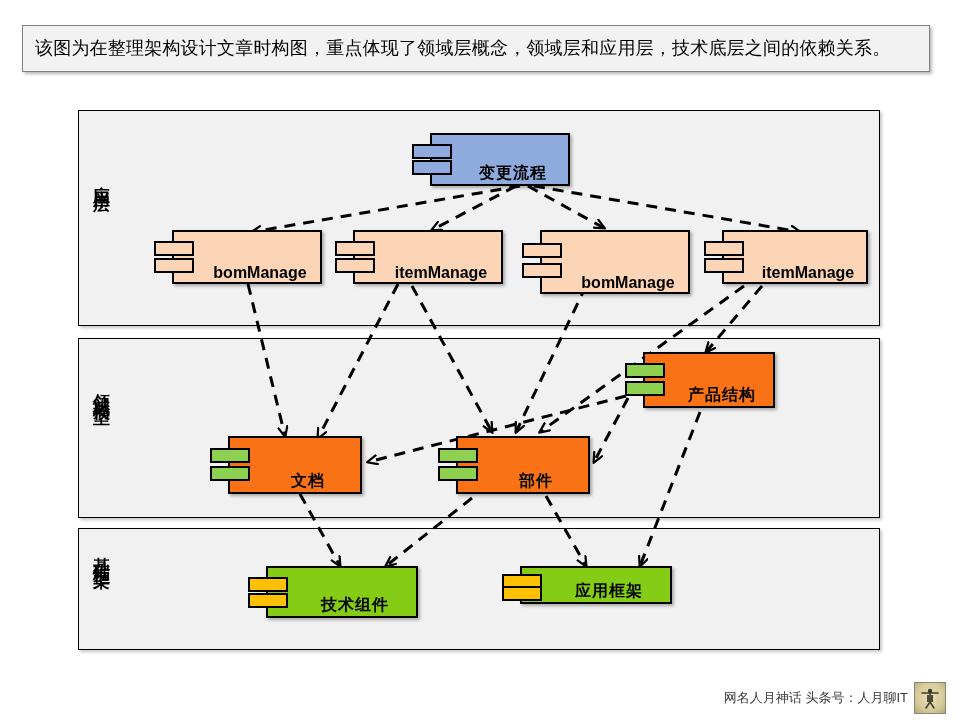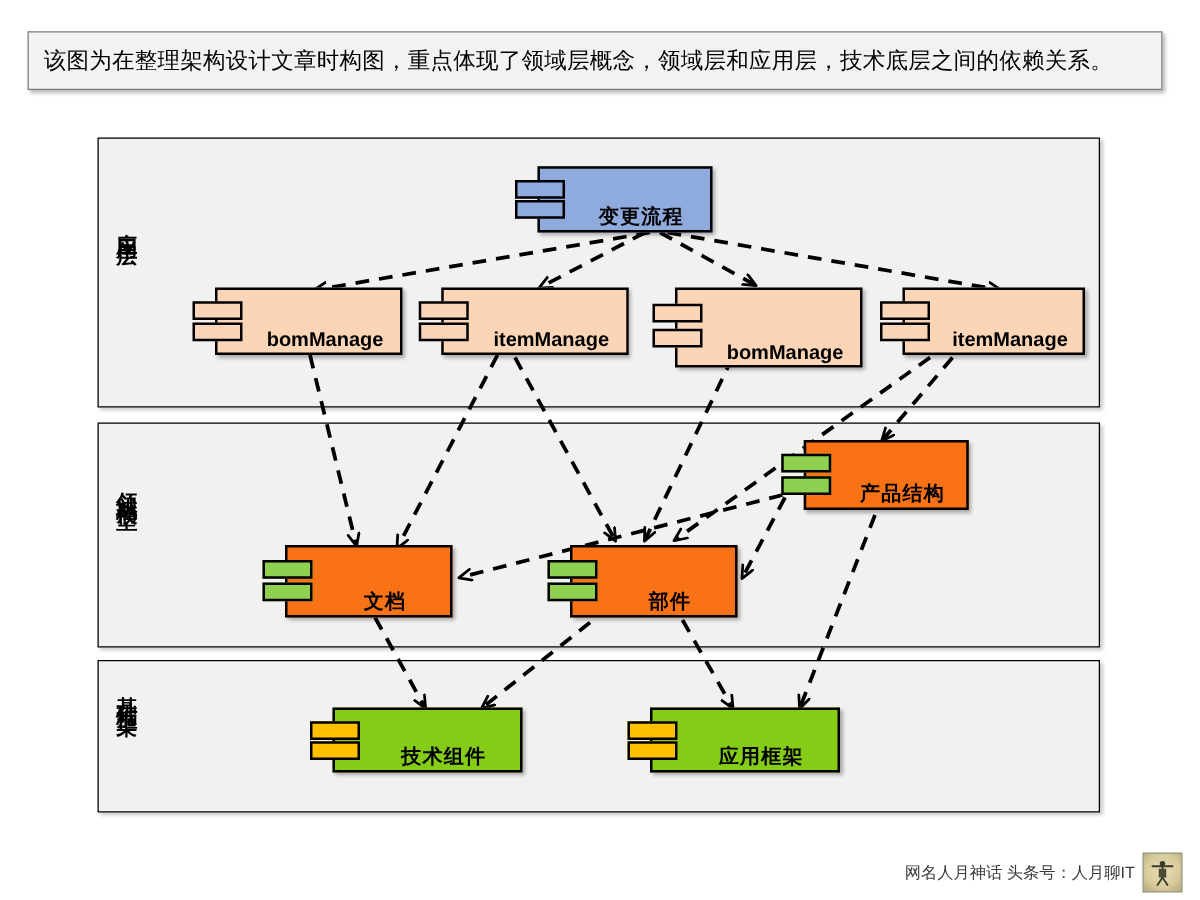--- a/index.html
+++ b/index.html
@@ -253,21 +253,21 @@
     <span class="comp-tab bottom"></span>
     <span class="comp-label cn">产品结构</span>
   </div>
 
   <div class="component fill-amber" style="left:266px; top:566px; width:152px; height:52px;">
     <span class="comp-tab top"></span>
     <span class="comp-tab bottom"></span>
     <span class="comp-label cn">技术组件</span>
   </div>
 
-  <div class="component fill-amber" style="left:520px; top:566px; width:152px; height:52px;">
+  <div class="component fill-amber" style="left:520px; top:566px; width:152px; height:38px;">
     <span class="comp-tab top"></span>
     <span class="comp-tab bottom"></span>
     <span class="comp-label cn">应用框架</span>
   </div>
 
 </div>
 
 <div id="footer">
   <div id="footer-text">网名人月神话 头条号：人月聊IT</div>
   <div id="footer-avatar">

